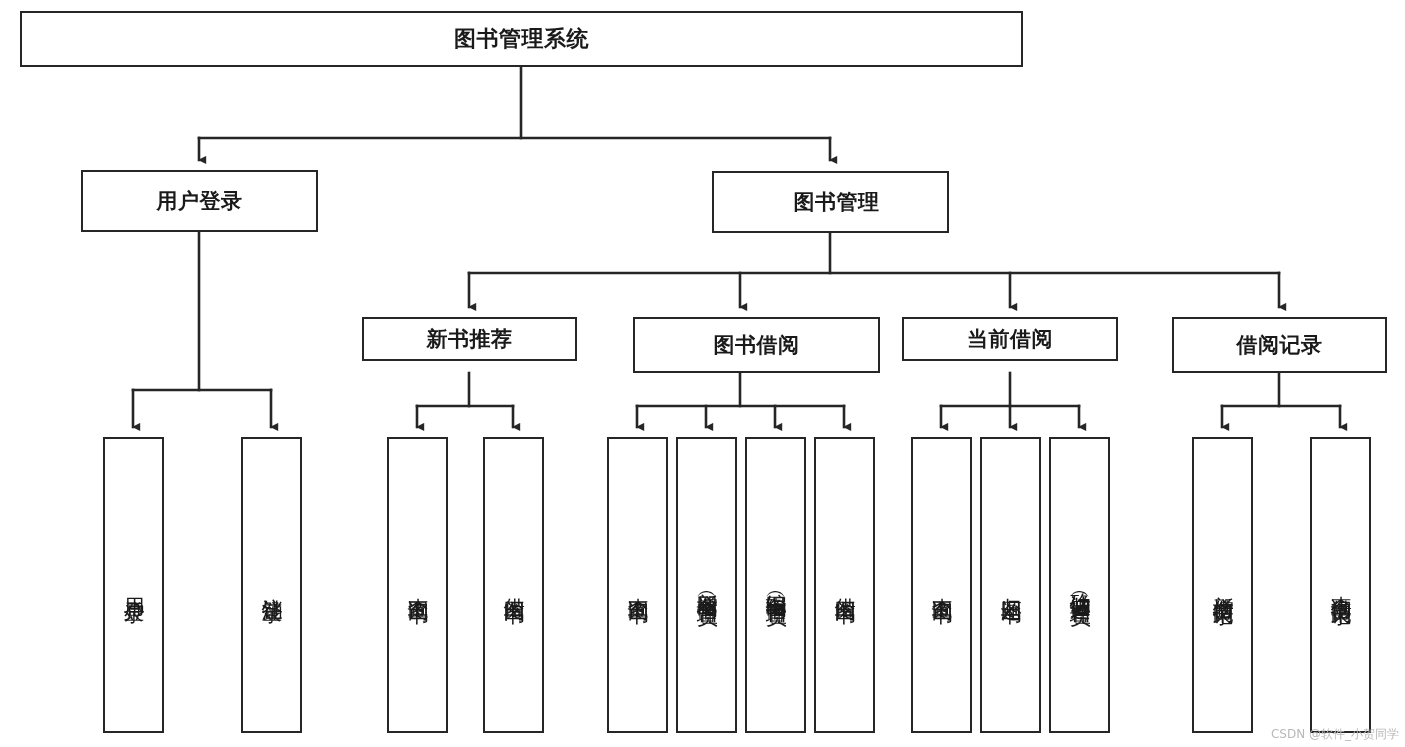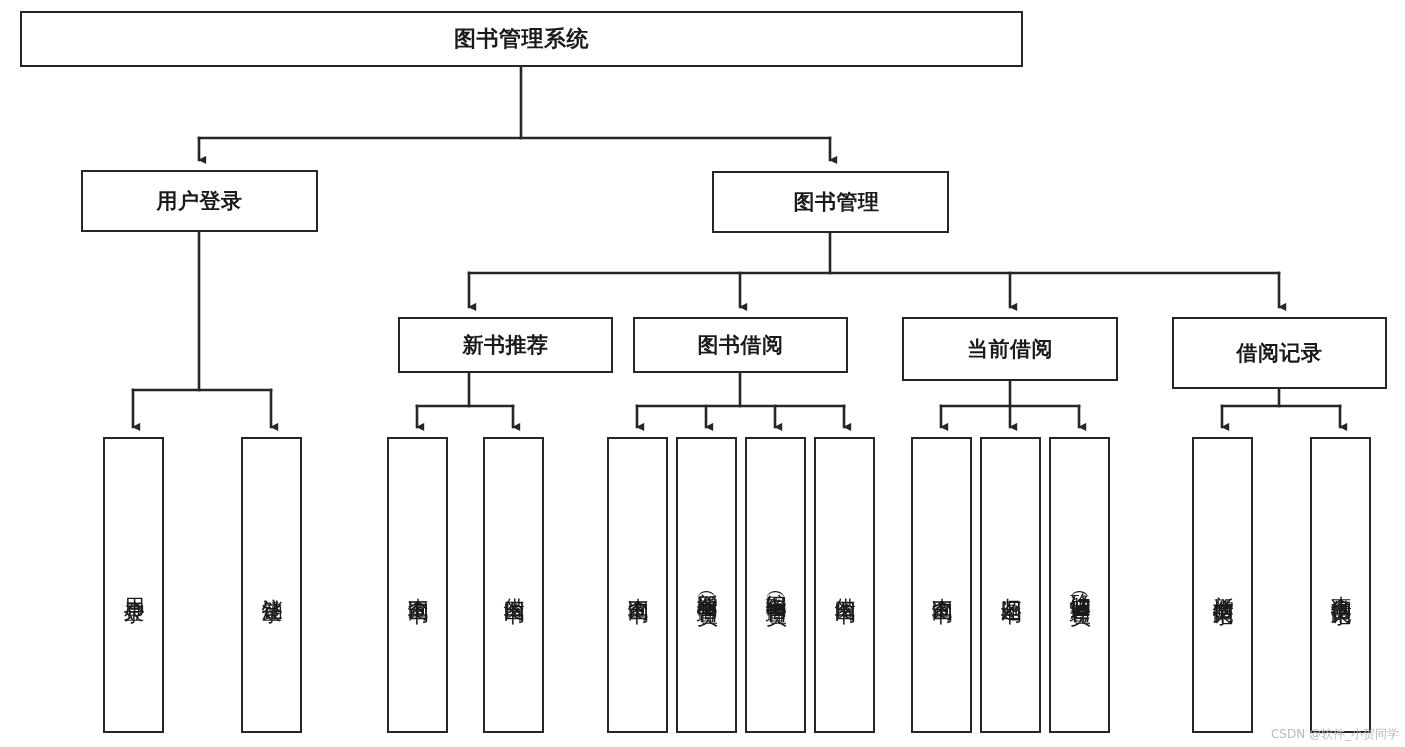--- a/index.html
+++ b/index.html
@@ -139,30 +139,30 @@
     <span class="label">图书管理系统</span>
   </div>
 
   <div class="node horiz" style="left:81px; top:170px; width:237px; height:62px;">
     <span class="label">用户登录</span>
   </div>
   <div class="node horiz" style="left:712px; top:171px; width:237px; height:62px;padding-left:12px;">
     <span class="label">图书管理</span>
   </div>
 
-  <div class="node horiz" style="left:362px; top:317px; width:215px; height:56px;margin-left:36px;">
+  <div class="node horiz" style="left:362px; top:317px; width:215px; height:44px;">
     <span class="label">新书推荐</span>
   </div>
-  <div class="node horiz" style="left:633px; top:317px; width:215px; height:56px;">
+  <div class="node horiz" style="left:633px; top:317px; width:247px; height:56px;">
     <span class="label">图书借阅</span>
   </div>
-  <div class="node horiz" style="left:902px; top:317px; width:216px; height:64px;">
+  <div class="node horiz" style="left:902px; top:317px; width:216px; height:44px;">
     <span class="label">当前借阅</span>
   </div>
-  <div class="node horiz" style="left:1172px; top:317px; width:215px; height:72px;">
+  <div class="node horiz" style="left:1172px; top:317px; width:215px; height:56px;">
     <span class="label">借阅记录</span>
   </div>
 
   <div class="node vert" style="left:103px; top:437px; width:61px; height:296px;">
     <span class="label">用户登录</span>
   </div>
   <div class="node vert" style="left:241px; top:437px; width:61px; height:296px;">
     <span class="label">注销登录</span>
   </div>
 

